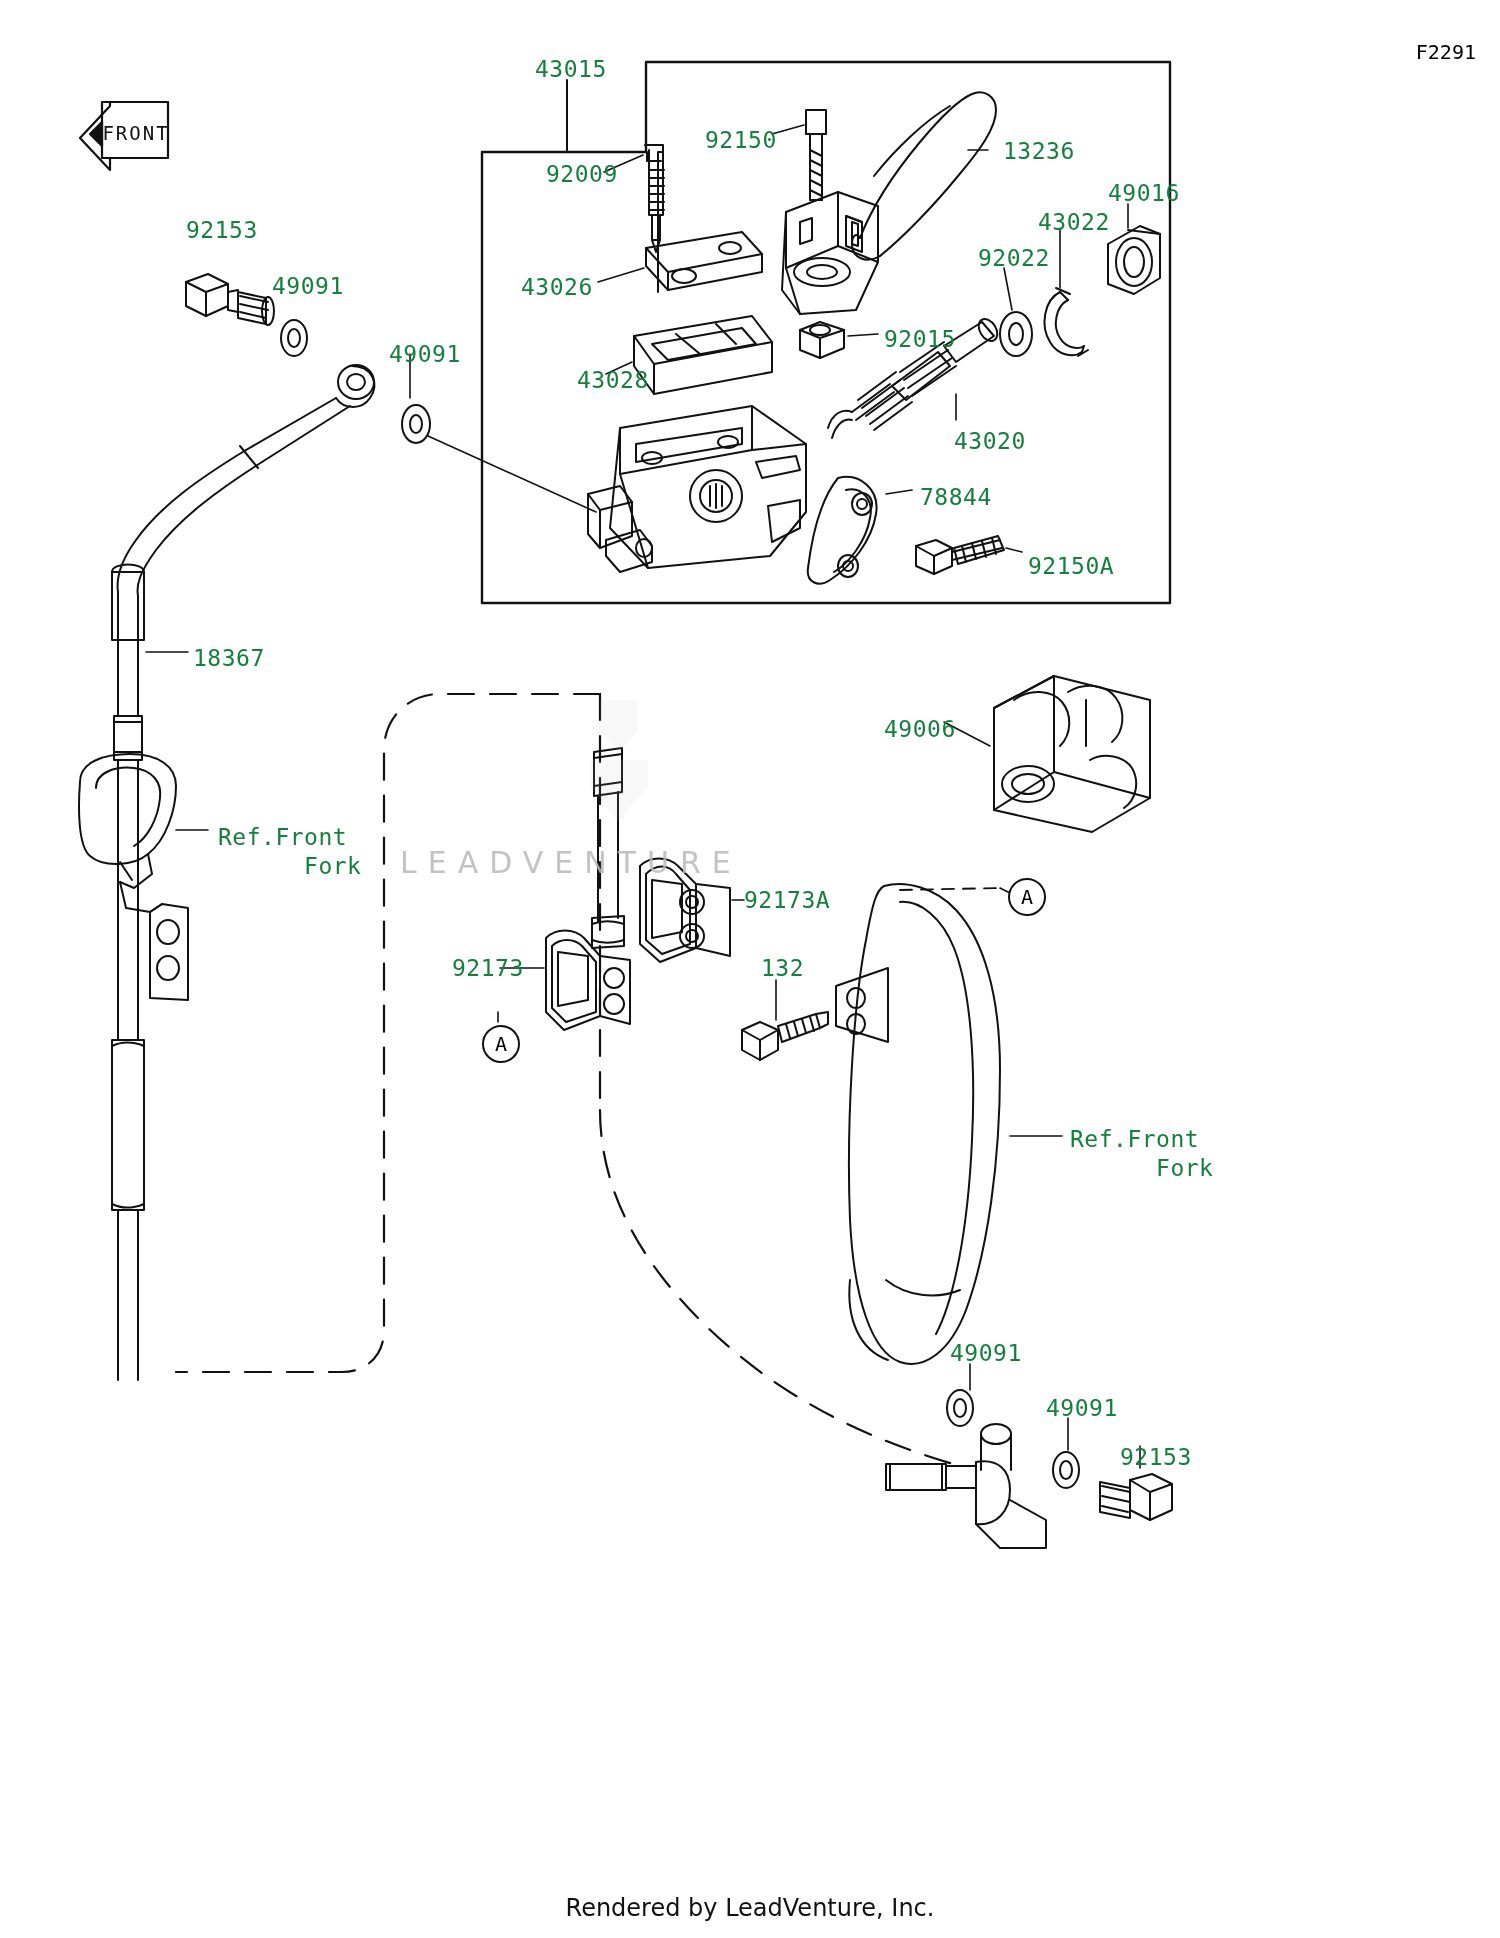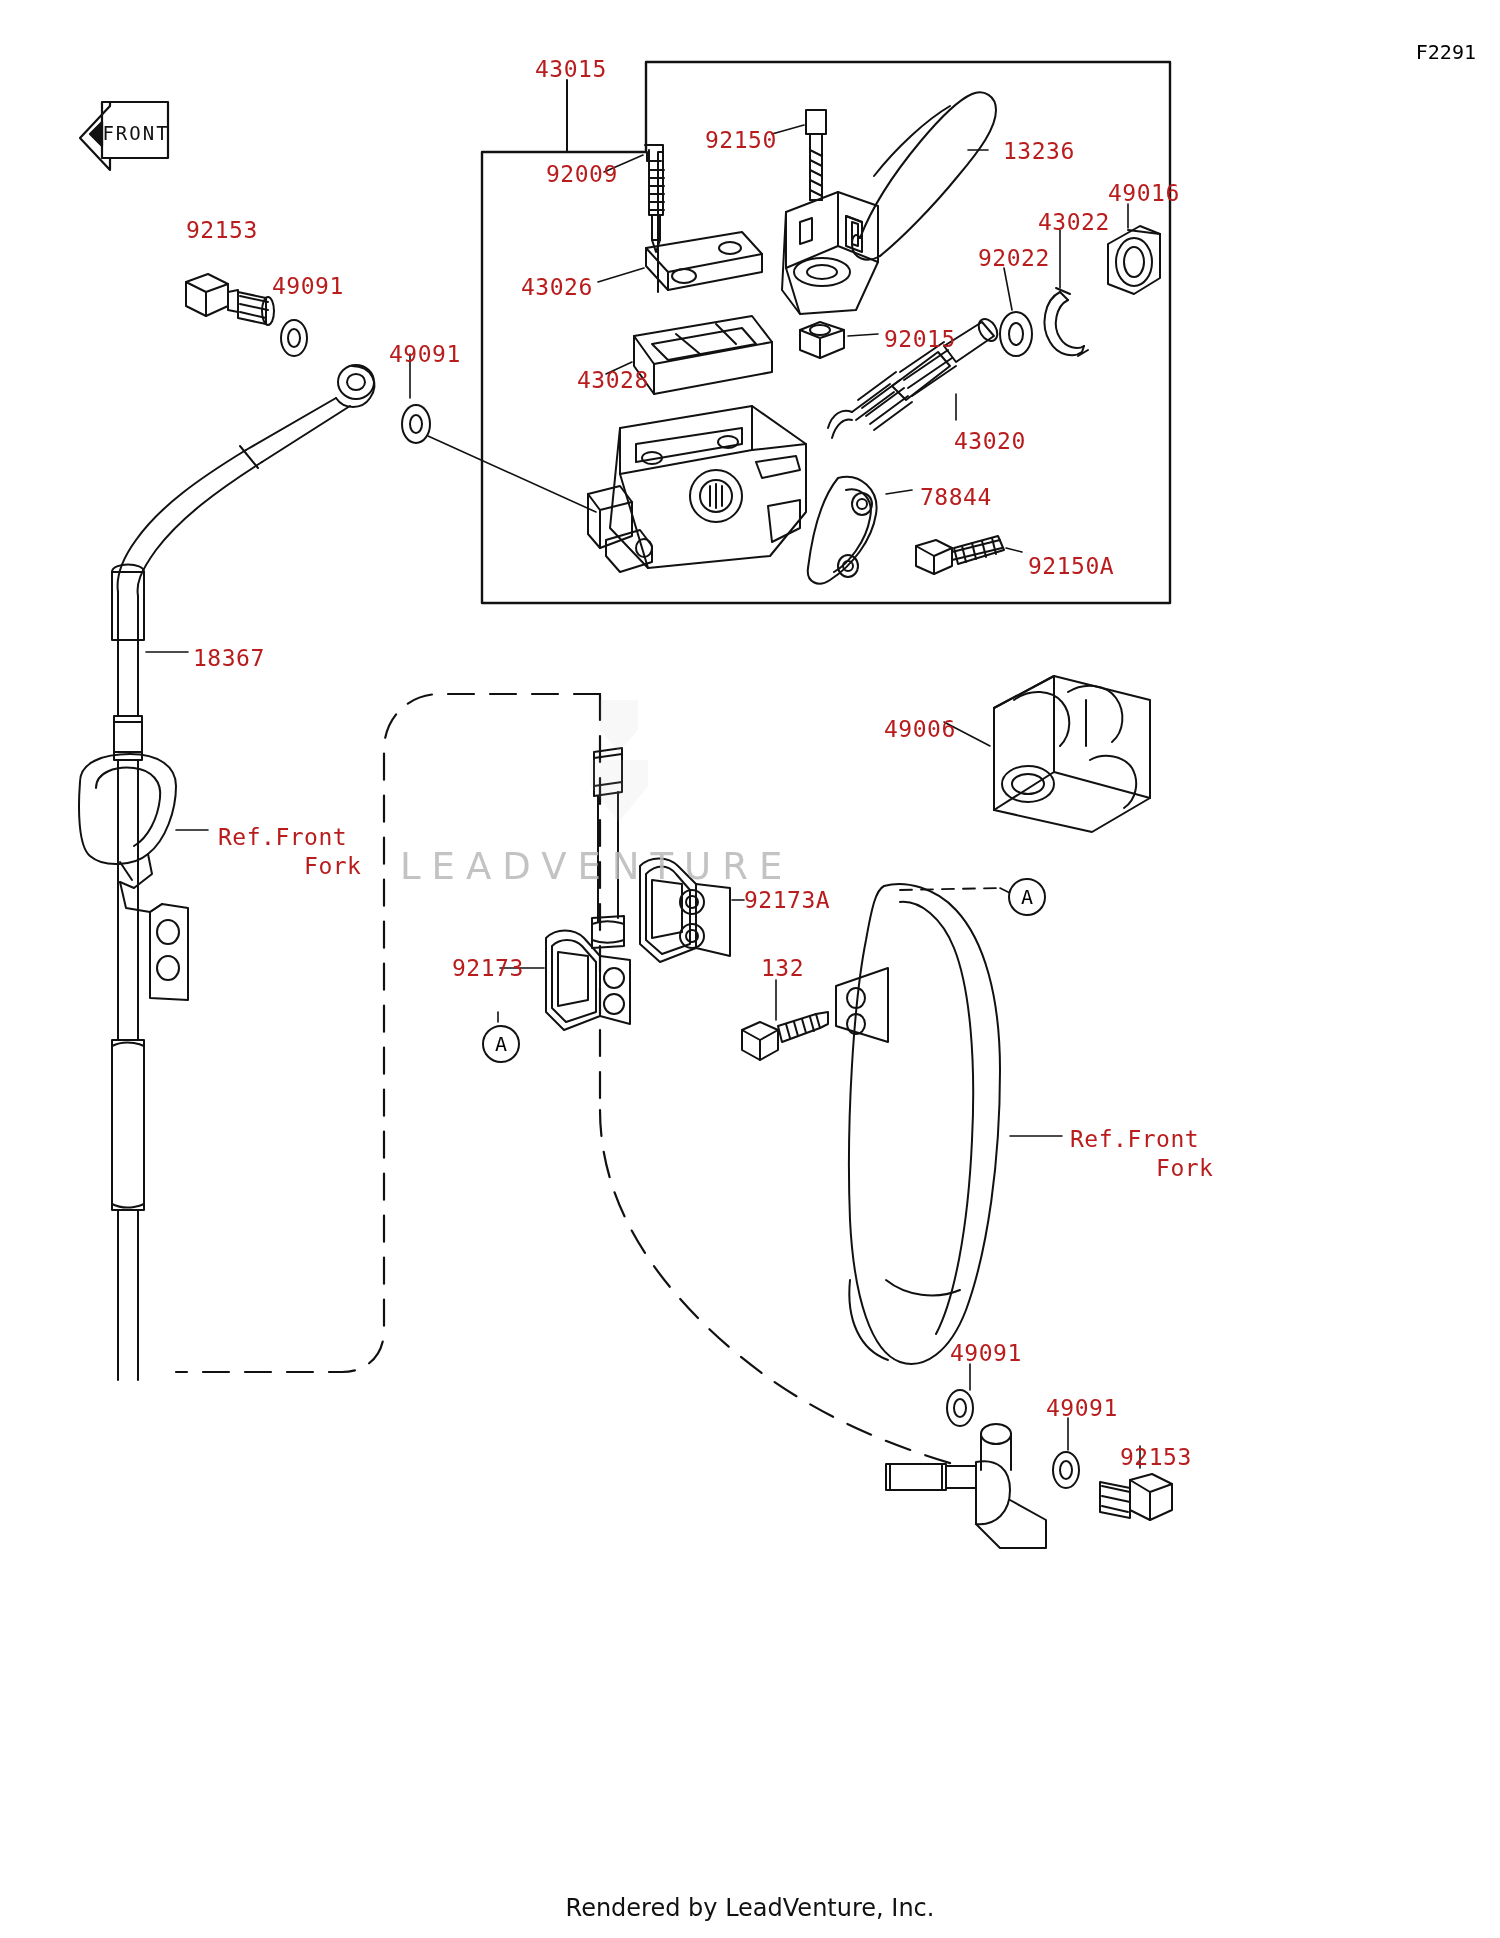--- a/index.html
+++ b/index.html
@@ -1,30 +1,30 @@
 <!DOCTYPE html>
 <html><head>
 <meta charset="utf-8">
 <style>
   html,body{margin:0;padding:0;background:#ffffff;}
   body{width:1500px;height:1938px;position:relative;overflow:hidden;
        font-family:"DejaVu Sans Mono", monospace;color:#000;}
   #sheet{position:absolute;inset:0;}
   .lbl{position:absolute;font-family:"DejaVu Sans Mono", monospace;
-       font-size:23px;letter-spacing:0.5px;color:#b91c1c;white-space:pre;}
+       font-size:23px;letter-spacing:0.5px;color:#15803d;white-space:pre;}
   .lbl.two{line-height:1.25;}
   .diagram-code{position:absolute;right:24px;top:40px;font-size:20px;}
   .footer{position:absolute;left:0;right:0;bottom:16px;text-align:center;
           font-family:"DejaVu Sans", sans-serif;font-size:24px;color:#111;}
   .front-badge{position:absolute;left:72px;top:88px;width:110px;height:92px;}
   svg{display:block;}
   .wm{position:absolute;left:390px;top:690px;width:470px;height:200px;
       pointer-events:none;opacity:.10;}
   .wm-text{position:absolute;left:400px;top:845px;font-family:"DejaVu Sans",sans-serif;
-      font-size:37px;letter-spacing:11px;color:#b9b9b9;opacity:.85;}
+      font-size:30px;letter-spacing:11px;color:#b9b9b9;opacity:.85;}
   .circA{position:absolute;width:34px;height:34px;border:2px solid #111;border-radius:50%;
       font-size:20px;display:flex;align-items:center;justify-content:center;background:#fff;}
 </style>
 </head>
 <body>
 
 <div id="sheet">
 
   <svg width="1500" height="1938" viewBox="0 0 1500 1938">
     <g fill="none" stroke="#111" stroke-width="2" stroke-linecap="round" stroke-linejoin="round">

